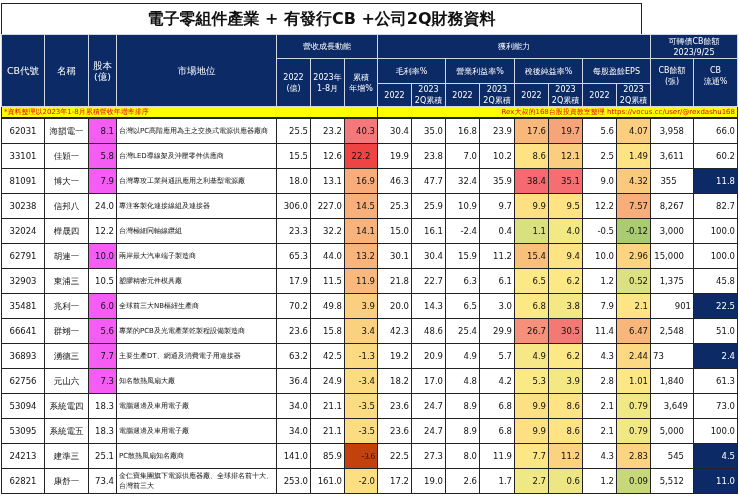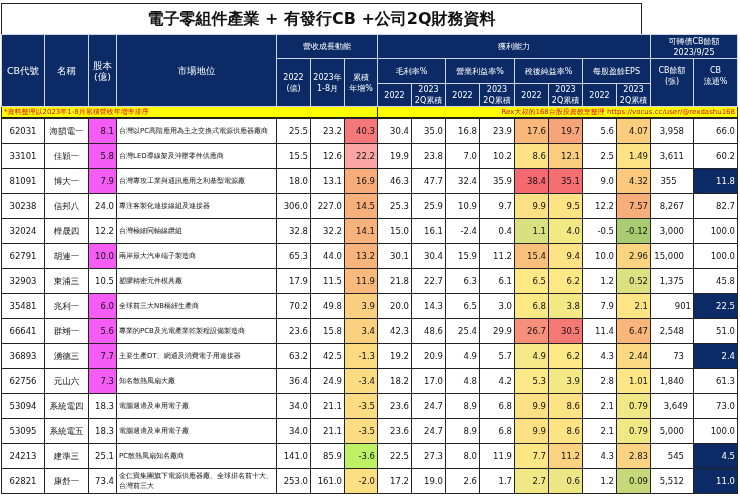--- a/index.html
+++ b/index.html
@@ -134,21 +134,21 @@
           <td class="c" style="text-align: right; padding-right: 9px;">3,958</td>
           <td class="r">66.0</td>
         </tr>
         <tr>
           <td class="c">33101</td>
           <td class="c">佳穎一</td>
           <td class="r magenta">5.8</td>
           <td class="l">台灣LED導線架及沖壓零件供應商</td>
           <td class="r">15.5</td>
           <td class="r">12.6</td>
-          <td class="r" style="background: #fca5a5;">22.2</td>
+          <td class="r" style="background: #ef4444; text-align: center;">22.2</td>
           <td class="r">19.9</td>
           <td class="r">23.8</td>
           <td class="r">7.0</td>
           <td class="r">10.2</td>
           <td class="r" style="background: rgb(253, 227, 132);">8.6</td>
           <td class="r" style="background: rgb(251, 205, 126);">12.1</td>
           <td class="r">2.5</td>
           <td class="r" style="background: rgb(253, 227, 132);">1.49</td>
           <td class="c" style="text-align: right; padding-right: 9px;">3,611</td>
           <td class="r">60.2</td>
@@ -189,21 +189,21 @@
           <td class="r">12.2</td>
           <td class="r" style="background: rgb(248, 174, 122);">7.57</td>
           <td class="c" style="text-align: right; padding-right: 9px;">8,267</td>
           <td class="r">82.7</td>
         </tr>
         <tr>
           <td class="c">32024</td>
           <td class="c">樺晟四</td>
           <td class="r">12.2</td>
           <td class="l">台灣極細同軸線纜組</td>
-          <td class="r">32.8</td>
+          <td class="r">23.3</td>
           <td class="r">32.2</td>
           <td class="r" style="background: rgb(248, 178, 123);">14.1</td>
           <td class="r">15.0</td>
           <td class="r">16.1</td>
           <td class="r">-2.4</td>
           <td class="r">0.4</td>
           <td class="r" style="background: rgb(217, 224, 127);">1.1</td>
           <td class="r" style="background: rgb(242, 232, 132);">4.0</td>
           <td class="r">-0.5</td>
           <td class="r" style="background: rgb(169, 204, 114); margin-left: 24px;">-0.12</td>
@@ -295,21 +295,21 @@
           <td class="r">42.5</td>
           <td class="r" style="background: rgb(252, 218, 130);">-1.3</td>
           <td class="r">19.2</td>
           <td class="r">20.9</td>
           <td class="r">4.9</td>
           <td class="r">5.7</td>
           <td class="r" style="background: rgb(246, 232, 134);">4.9</td>
           <td class="r" style="background: rgb(253, 232, 134);">6.2</td>
           <td class="r">4.3</td>
           <td class="r" style="background: rgb(252, 216, 130);">2.44</td>
-          <td class="c" style="text-align: right; padding-right: 9px;">73</td>
+          <td class="c" style="text-align: left; padding-right: 9px;">73</td>
           <td class="r navy">2.4</td>
         </tr>
         <tr>
           <td class="c">62756</td>
           <td class="c">元山六</td>
           <td class="r magenta">7.3</td>
           <td class="l">知名散熱風扇大廠</td>
           <td class="r">36.4</td>
           <td class="r">24.9</td>
           <td class="r" style="background: rgb(252, 220, 130);">-3.4</td>
@@ -362,21 +362,21 @@
           <td class="c" style="text-align: right; padding-right: 9px;">5,000</td>
           <td class="r">100.0</td>
         </tr>
         <tr>
           <td class="c">24213</td>
           <td class="c">建準三</td>
           <td class="r">25.1</td>
           <td class="l">PC散熱風扇知名廠商</td>
           <td class="r">141.0</td>
           <td class="r">85.9</td>
-          <td class="r" style="background: #bef264;">-3.6</td>
+          <td class="r" style="background: #c2410c; font-family: Liberation Serif, serif;">-3.6</td>
           <td class="r">22.5</td>
           <td class="r">27.3</td>
           <td class="r">8.0</td>
           <td class="r">11.9</td>
           <td class="r" style="background: rgb(253, 230, 132);">7.7</td>
           <td class="r" style="background: rgb(251, 210, 127);">11.2</td>
           <td class="r">4.3</td>
           <td class="r" style="background: rgb(252, 211, 128);">2.83</td>
           <td class="c" style="text-align: right; padding-right: 9px;">545</td>
           <td class="r navy">4.5</td>

